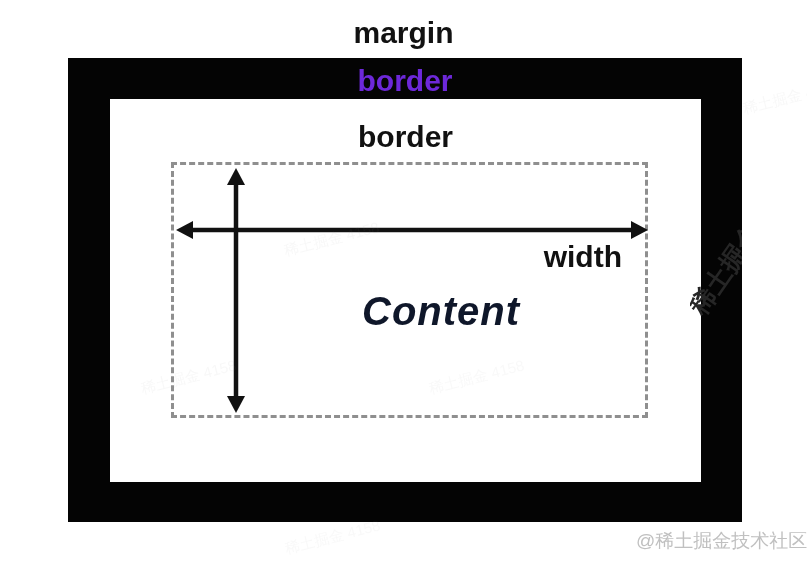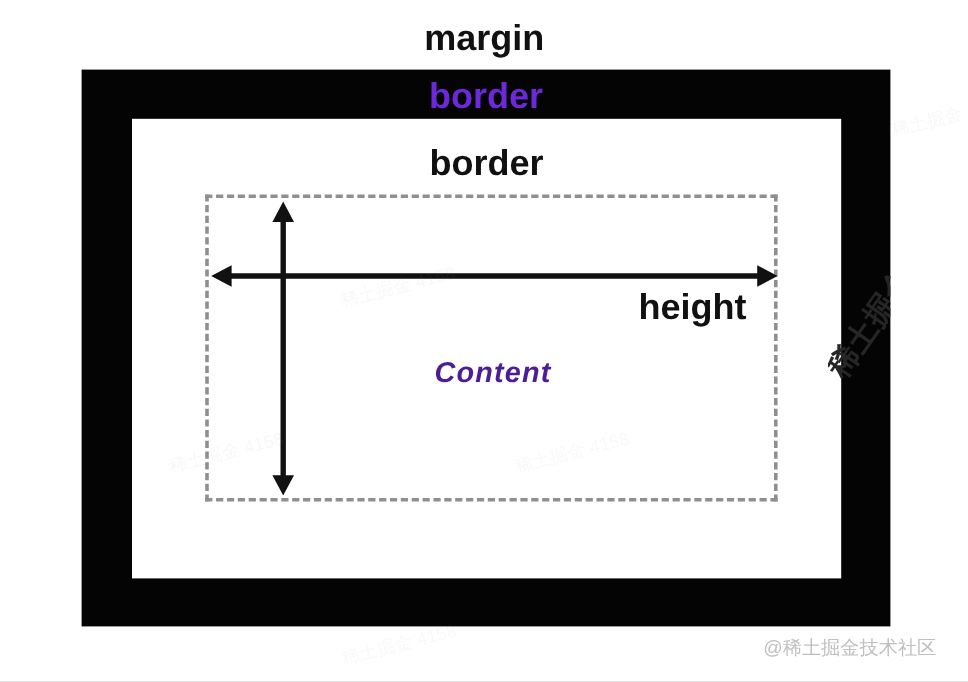--- a/index.html
+++ b/index.html
@@ -43,36 +43,36 @@
     left: 171px; top: 162px;
     width: 477px; height: 256px;
     border: 3px dashed #8f8f8f;
     background: transparent;
   }
   .content-label {
     position: absolute;
     left: 362px; top: 292px;
     font-weight: bold;
     font-style: italic;
-    font-size: 24px;
+    font-size: 40px;
     line-height: 38px;
-    color: #4c1d95;
+    color: #0f172a;
     letter-spacing: 1px;
     white-space: nowrap;
   }
   .arrows-svg {
     position: absolute;
     left: 0; top: 0;
     width: 807px; height: 568px;
     pointer-events: none;
   }
   .credit-watermark {
     position: absolute;
     left: 636px; top: 529px;
-    font-size: 16px;
+    font-size: 19px;
     line-height: 24px;
     color: #c0c0c0;
     white-space: nowrap;
   }
   .wm {
     position: absolute;
     font-size: 15px;
     color: #8a8a8a;
     white-space: nowrap;
     transform: rotate(-14deg);
@@ -125,21 +125,21 @@
       <polygon points="176,230 193,221 193,239" fill="#111111"></polygon>
       <polygon points="648,230 631,221 631,239" fill="#111111"></polygon>
     </g>
     <g>
       <line x1="236" y1="180" x2="236" y2="401" stroke="#111111" stroke-width="4.5"></line>
       <polygon points="236,168 227,185 245,185" fill="#111111"></polygon>
       <polygon points="236,413 227,396 245,396" fill="#111111"></polygon>
     </g>
   </svg>
 
-  <div class="label width-label">height</div>
+  <div class="label width-label">width</div>
 
 
   <div class="wm wm-1">稀土掘金 4158</div>
   <div class="wm wm-2">稀土掘金 4158</div>
   <div class="wm wm-3">稀土掘金 4158</div>
   <div class="wm wm-4">稀土掘金 4158</div>
   <div class="wm wm-5">稀土掘金 4158</div>
 
   <div class="wm-clip">
     <div class="wm-on-black">稀土掘金 4158</div>

